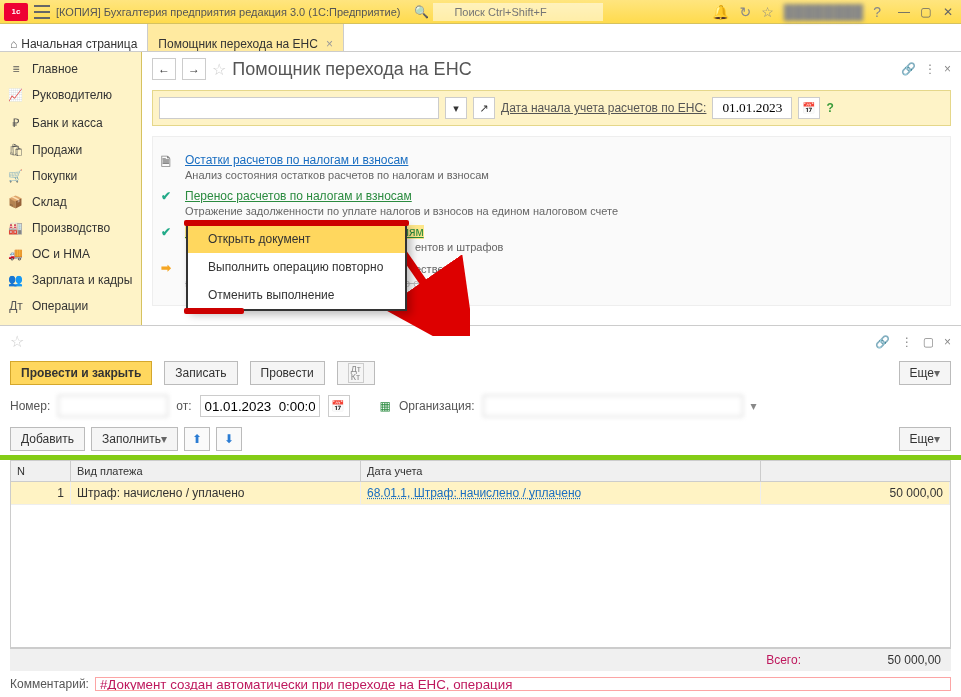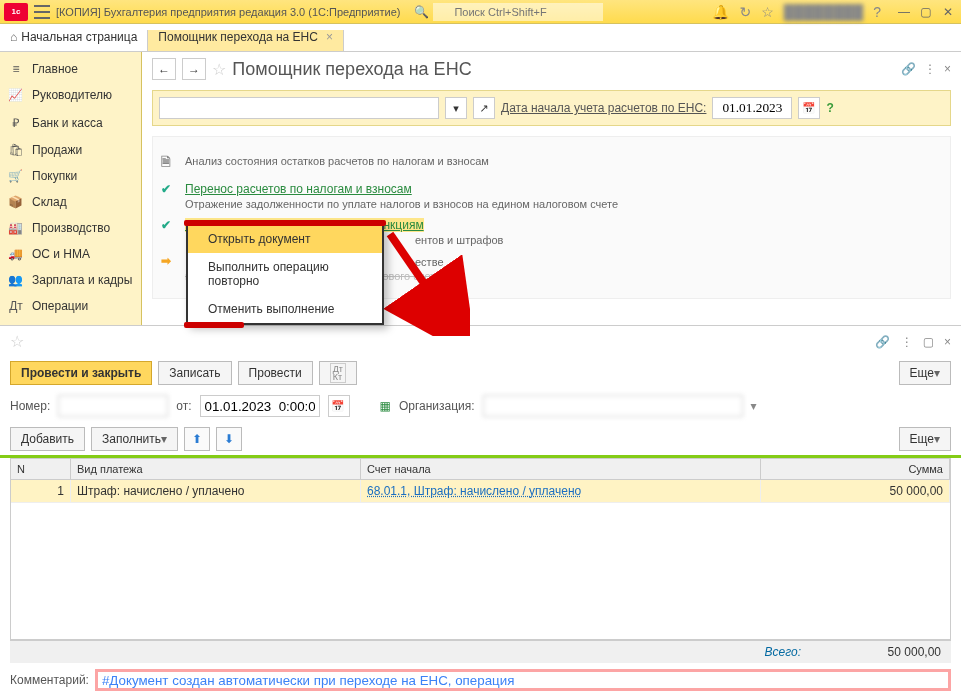--- a/index.html
+++ b/index.html
@@ -10,21 +10,21 @@
   .hamburger span { height: 2px; background: #666; }
   .title-text { flex: 0 0 auto; color: #555; font-size: 11px; }
   .search-wrap { flex: 1; display:flex; align-items:center; gap:4px; margin-left:8px;}
   .search-input { width: 170px; padding: 2px 4px 2px 20px; border: 1px solid transparent; background: rgba(255,255,255,0.5); border-radius: 0; font-size:11px; color:#888; }
   .title-icons { display: flex; gap: 10px; align-items: center; margin-left:auto;}
   .title-icons span { color: #888; cursor:pointer; font-size:14px;}
   .win-btns { display:flex; gap:4px; margin-left:8px;}
   .win-btns span { width:18px; height:18px; display:flex; align-items:center; justify-content:center; color:#666; cursor:pointer;}
   
   .tabs-row { height: 28px; background: #fff; border-bottom: 1px solid #ccc; display:flex; align-items:stretch;}
-  .tab { padding: 0 10px; display:flex; align-items:flex-start; gap:4px; border-right:1px solid #ccc; font-size:12px; cursor:pointer;margin-top:6px;}
+  .tab { padding: 0 10px; display:flex; align-items:flex-end; gap:4px; border-right:1px solid #ccc; font-size:12px; cursor:pointer;}
   .tab.home::before { content:"⌂"; color:#666;}
   .tab.active { background:#ffeaa0; }
   .tab .close { color:#999; margin-left:4px;}
   
   .main-area { display:flex; height: calc(100% - 26px - 28px); }
   .sidebar { width: 142px; background: #fef3c7; border-right:1px solid #d6c25f; padding-top:4px;}
   .side-item { display:flex; align-items:center; gap:8px; padding:6px 8px; font-size:12px; color:#333; cursor:pointer;}
   .side-icon { width:16px; text-align:center; color:#555;}
   
   .content { flex:1; display:flex; flex-direction:column; background:#fff; overflow:hidden;}
@@ -42,70 +42,70 @@
   .sq-btn { width:22px; height:22px; border:1px solid #ccc; background:#fff; display:flex; align-items:center; justify-content:center; cursor:pointer; font-size:11px;}
   
   .steps { margin:6px 10px; background:#fafafa; border:1px solid #eee; padding:8px 40px 8px 8px; position:relative;}
   .step { display:flex; gap:8px; margin:8px 0;}
   .step-icon { width:16px; color:#2a8; font-weight:bold;}
   .step-body { flex:1;}
   .step-link { color:#1a6ec1; text-decoration:underline; cursor:pointer;}
   .step-link.green { color:#2a8b3f;}
   .step-desc { color:#666; font-size:11px; margin-top:2px;}
   
-  .ctx-menu { position:absolute; left:186px; top:223px; width:198px; background:#fff; border:2px solid #333; box-shadow:4px 4px 8px rgba(0,0,0,0.25); z-index:50;}
+  .ctx-menu { position:absolute; left:186px; top:223px; width:221px; background:#fff; border:2px solid #333; box-shadow:4px 4px 8px rgba(0,0,0,0.25); z-index:50;}
   .ctx-top-border { position:absolute; top:-5px; left:-4px; right:-4px; height:6px; background:#c00; border-radius:2px;}
   .ctx-item { padding:7px 20px; cursor:pointer; font-size:12px;}
   .ctx-item.hl { background:#ffd75e;}
   .ctx-bot-border { position:absolute; bottom:-5px; left:-4px; width:60px; height:6px; background:#c00; border-radius:2px;}
   
   .arrow { position:absolute; left:380px; top:226px; z-index:40; pointer-events:none;}
   
   
   .doc-panel { position:absolute; left:0; right:0; top:325px; bottom:0; background:#fff; border-top:1px solid #ccc; display:flex; flex-direction:column;}
   .doc-header { display:flex; align-items:center; padding:6px 10px; gap:6px;}
   .doc-title { font-size:16px; color:#888;}
   .blur { color:#ccc; filter:blur(2px);}
   .doc-hdr-right { margin-left:auto; display:flex; gap:10px; color:#888; align-items:center;}
   
-  .doc-toolbar { display:flex; align-items:center; padding:4px 10px; gap:6px;}
+  .doc-toolbar { display:flex; align-items:center; padding:4px 10px; gap:12px;}
   .btn { height:24px; padding:0 10px; border:1px solid #bbb; background:#f5f5f5; cursor:pointer; display:flex; align-items:center; font-size:12px;}
   .btn.yellow { background:#ffd75e; border-color:#d4a72c; font-weight:bold;}
   .btn.more::after { content:" ▾"; color:#666;}
   .spacer { flex:1;}
   
   .doc-fields { display:flex; align-items:center; padding:6px 10px; gap:8px;}
   .fld-label { color:#555;}
   .fld-input { height:22px; border:1px solid #ccc; background:#fff; padding:0 4px;}
   .num-input { width:110px;}
   .dt-input { width:120px;}
   .org2-input { width:260px;}
   
-  .doc-toolbar2 { display:flex; align-items:center; padding:4px 10px; gap:6px; border-bottom:3px solid #84cc16;}
+  .doc-toolbar2 { display:flex; align-items:center; padding:4px 10px; gap:6px; border-bottom:5px solid #84cc16;}
   .arrow-btn { width:26px; height:24px; border:1px solid #bbb; background:#fafafa; display:flex; align-items:center; justify-content:center; color:#2b7cd3; cursor:pointer;}
   
   .grid { flex:1; margin:0 10px; border:1px solid #ccc; display:flex; flex-direction:column; overflow:hidden;}
   .grid-head { display:flex; background:#f0f0f0; border-bottom:1px solid #ccc;}
   .gh { padding:4px 6px; border-right:1px solid #ccc; font-size:11px; color:#333;}
   .col-n { width:60px;}
   .col-type { width:290px;}
   .col-acc { width:400px;}
   .col-sum { flex:1; text-align:right;}
   .grid-row { display:flex; border-bottom:1px solid #eee;}
   .grid-row.sel { background:#fff3c4;}
   .gc { padding:4px 6px; border-right:1px solid #eee; font-size:12px;}
   .gc.link { color:#1a6ec1; text-decoration:underline dotted; cursor:pointer;}
   .grid-body { flex:1; overflow:auto; background:#fff;}
   
   .total-row { display:flex; padding:4px 10px; background:#f0f0f0; border-top:1px solid #ccc; margin:0 10px;}
-  .total-lbl { margin-left:auto; margin-right:40px; color:#0369a1;font-style:italic;}
+  .total-lbl { margin-left:auto; margin-right:40px; color:#be185d;}
   .total-val { width:100px; text-align:right;}
   
   .comment-row { display:flex; align-items:center; padding:6px 10px; gap:6px;}
-  .comment-input { flex:1; height:22px; border:3px solid #fca5a5; padding:0 4px; color:#3b82f6;}
+  .comment-input { flex:1; height:14px; border:1px solid #fca5a5; padding:0 4px; color:#be185d;}
   
   .q { color:#3a9b3a; font-weight:bold; cursor:pointer;}
   .dtkt { font-size:9px; line-height:8px; color:#888; border:1px solid #ccc; padding:1px 2px;}
 </style>
 </head>
 <body>
 
 <div class="titlebar">
   <div class="logo">1c</div>
   <div class="hamburger">
@@ -206,20 +206,21 @@
       <span class="date-label">Дата начала учета расчетов по ЕНС:</span>
       <input class="filter-input date-input" value="01.01.2023" style="">
       <div class="sq-btn">📅</div>
       <span class="q">?</span>
     </div>
 
     <div class="steps">
       <div class="step">
         <span class="step-icon" style="color:#888;">🗎</span>
         <div class="step-body">
+          <span class="step-link">Остатки расчетов по налогам и взносам</span>
           <div class="step-desc">Анализ состояния остатков расчетов по налогам и взносам</div>
         </div>
       </div>
       <div class="step">
         <span class="step-icon">✔</span>
         <div class="step-body">
           <span class="step-link green">Перенос расчетов по налогам и взносам</span>
           <div class="step-desc">Отражение задолженности по уплате налогов и взносов на едином налоговом счете</div>
         </div>
       </div>
@@ -299,22 +300,21 @@
     <div class="arrow-btn">⬆</div>
     <div class="arrow-btn">⬇</div>
     <div class="spacer"></div>
     <div class="btn more">Еще</div>
   </div>
 
   <div class="grid">
     <div class="grid-head">
       <div class="gh col-n">N</div>
       <div class="gh col-type">Вид платежа</div>
-      <div class="gh col-acc">Счет начала</div>
-      <div class="gh col-sum">Сумма</div>
+      <div class="gh col-acc">Дата учета</div>
     </div>
     <div class="grid-body">
       <div class="grid-row sel">
         <div class="gc col-n" style="text-align:right;">1</div>
         <div class="gc col-type">Штраф: начислено / уплачено</div>
         <div class="gc col-acc link">68.01.1, Штраф: начислено / уплачено</div>
         <div class="gc col-sum" style="text-align:right;">50 000,00</div>
       </div>
     </div>
   </div>

